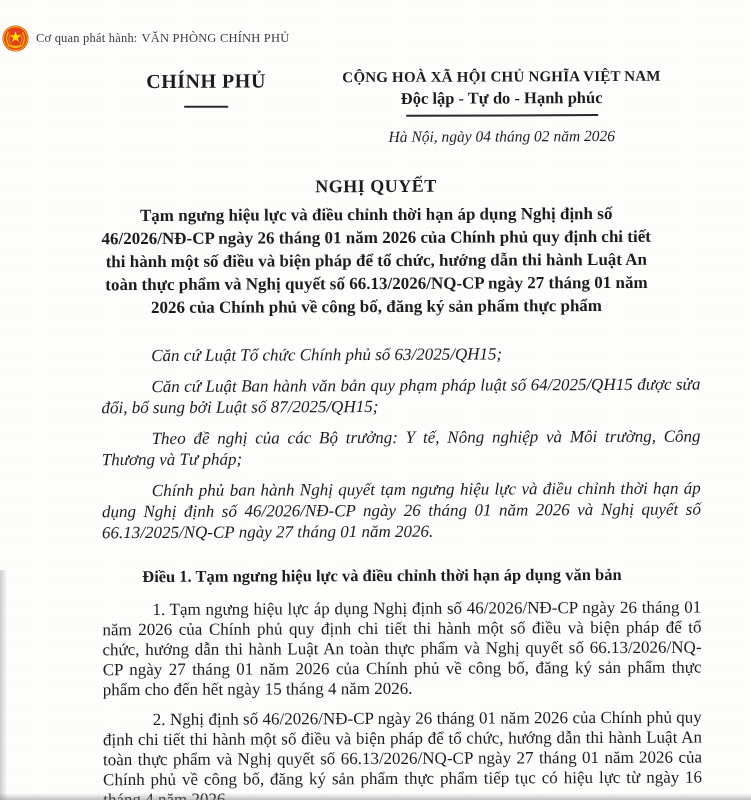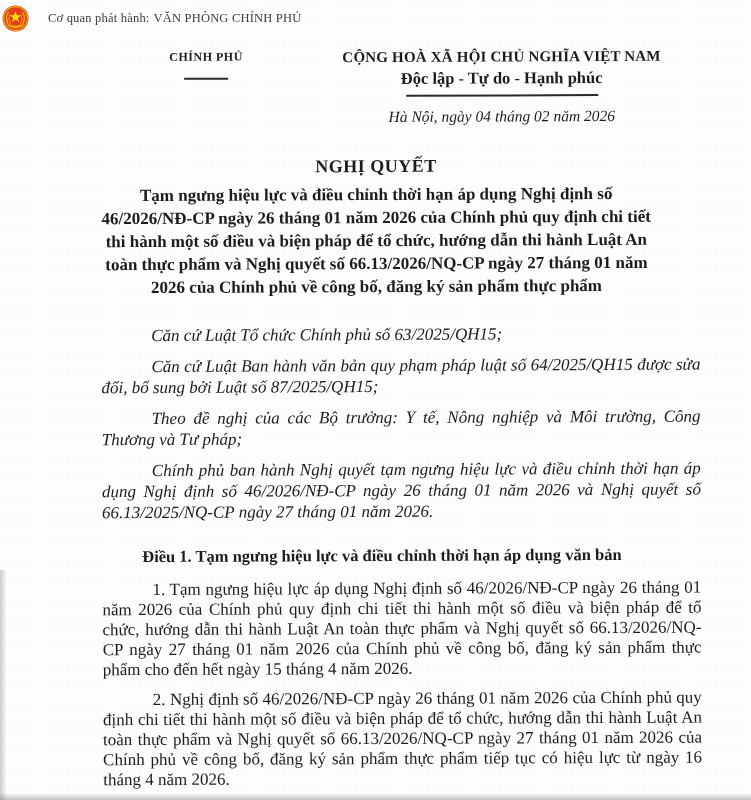--- a/index.html
+++ b/index.html
@@ -9,38 +9,38 @@
     margin:0 auto;
     background:#fdfdfc;
     background-image:radial-gradient(rgba(0,0,0,0.025) 1px, transparent 1px);
     background-size:9px 13px;
     overflow:hidden;
     font-family:"Liberation Serif","DejaVu Serif",serif;
     color:#1c1c1c;
   }
   
   .issuer-bar{
-    display:flex;align-items:center;gap:19px;
-    padding:3px 0 0 2px;height:30px;
+    display:flex;align-items:center;gap:7px;
+    padding:3px 0 0 2px;height:30px;margin-top:20px;
   }
   .emblem{width:27px;height:27px;flex:0 0 auto;}
   .issuer-text{font-size:12.5px;color:#3d3d3d;letter-spacing:.2px;}
   .issuer-text .upper{margin-left:4px;}
 
   
   .doc{transform:rotate(-0.25deg);transform-origin:50% 0;}
 
   .header-row{
     display:flex;
     margin-top:16px;
     padding:0 52px 0 108px;
   }
   .col-left{width:196px;text-align:center;flex:0 0 auto;}
   .col-right{flex:1;text-align:center;}
-  .org-name{font-weight:bold;font-size:12px;letter-spacing:.5px;}
+  .org-name{font-weight:bold;font-size:20px;letter-spacing:.5px;}
   .org-rule{width:44px;height:2px;background:#2a2a2a;margin:13px auto 0;}
   .doc-number{margin-top:23px;font-size:15.5px;white-space:nowrap;}
   .doc-number .num{margin-left:10px;}
   .national-title{font-weight:bold;font-size:15px;letter-spacing:.2px;}
   .national-motto{font-weight:bold;font-size:16.5px;margin-top:3px;}
   .motto-rule{width:192px;height:1.6px;background:#2a2a2a;margin:6px auto 0;}
   .place-date{font-style:italic;font-size:15.5px;margin-top:11px;white-space:nowrap;}
 
   .title-block{text-align:center;margin-top:30px;}
   .doc-type{font-weight:bold;font-size:18px;letter-spacing:.5px;}

